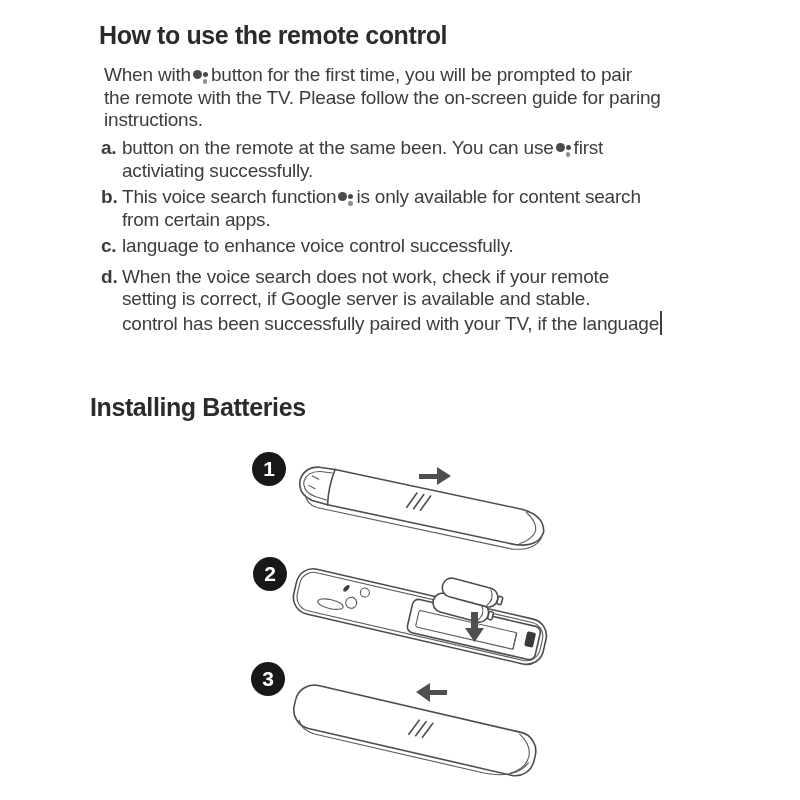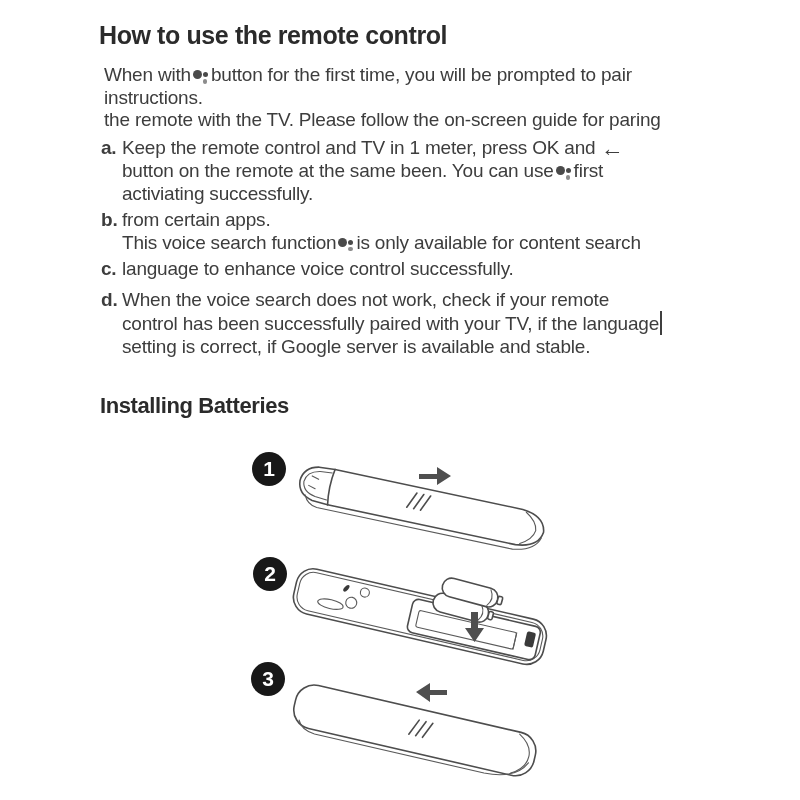--- a/index.html
+++ b/index.html
@@ -5,22 +5,22 @@
   html,body { margin:0; padding:0; background:#ffffff; }
   .page {
     position:relative; width:800px; height:800px; background:#ffffff;
     font-family:"Liberation Sans", sans-serif; color:#3d3d3d; overflow:hidden;
   }
   .h1 {
     position:absolute; left:99px; top:21px; margin:0;
     font-size:25px; font-weight:700; color:#2b2b2b; letter-spacing:-0.4px; white-space:nowrap;
   }
   .h2 {
-    position:absolute; left:100px; top:393px; margin:0;
-    font-size:22px; font-weight:700; color:#2b2b2b; letter-spacing:-0.4px; white-space:nowrap;
+    position:absolute; left:90px; top:393px; margin:0;
+    font-size:25px; font-weight:700; color:#2b2b2b; letter-spacing:-0.4px; white-space:nowrap;
   }
   .text { font-size:19px; letter-spacing:-0.2px; line-height:22.5px; color:#3d3d3d; }
   .line { white-space:nowrap; }
   .intro { position:absolute; left:104px; top:64px; }
   .list  { position:absolute; left:101px; top:137px; }
   .item  { display:flex; margin-bottom:4px; }
   .item-d { margin-top:8px; }
   .lab   { width:21px; flex:none; font-weight:700; }
   .bold  { font-weight:700; }
   
@@ -55,57 +55,55 @@
 <body>
 
 <div class="page">
 
   <h1 class="h1">How to use the remote control</h1>
 
   <div class="intro text">
     <div class="line">
       <span>When with</span><span class="voice-icon"><i class="d1"></i><i class="d2"></i><i class="d3"></i></span><span>button for the first time, you will be prompted to pair</span>
     </div>
+    <div class="line">the remote with the TV. Please follow the on-screen guide for paring</div>
     <div class="line">instructions.</div>
-    <div class="line">the remote with the TV. Please follow the on-screen guide for paring</div>
   </div>
 
   <div class="list text">
 
     <div class="item">
       <span class="lab">a.</span>
       <div>
-        <div class="line"><span>Keep the remote control and TV in 1 meter, press OK and</span>
-          <span class="back-arrow">←</span></div>
         <div class="line"><span>button on the remote at the same been. You can use</span><span class="voice-icon"><i class="d1"></i><i class="d2"></i><i class="d3"></i></span><span>first</span></div>
         <div class="line">activiating successfully.</div>
       </div>
     </div>
 
     <div class="item">
       <span class="lab">b.</span>
       <div>
+        <div class="line"><span>This voice search function</span><span class="voice-icon"><i class="d1"></i><i class="d2"></i><i class="d3"></i></span><span>is only available for content search</span></div>
         <div class="line">from certain apps.</div>
-        <div class="line"><span>This voice search function</span><span class="voice-icon"><i class="d1"></i><i class="d2"></i><i class="d3"></i></span><span>is only available for content search</span></div>
       </div>
     </div>
 
     <div class="item">
       <span class="lab">c.</span>
       <div>
         <div class="line">language to enhance voice control successfully.</div>
       </div>
     </div>
 
     <div class="item item-d">
       <span class="lab">d.</span>
       <div>
         <div class="line">When the voice search does not work, check if your remote</div>
+        <div class="line">setting is correct, if Google server is available and stable.</div>
         <div class="line"><span>control has been successfully paired with your TV, if the language</span><span class="cursor-bar"></span></div>
-        <div class="line">setting is correct, if Google server is available and stable.</div>
       </div>
     </div>
 
   </div>
 
   <h2 class="h2">Installing Batteries</h2>
 
   <div class="badge badge-1">1</div>
   <svg class="fig fig-1" width="280" height="112" viewBox="0 0 280 112">
     <g transform="translate(2,14) rotate(12 6 14)">

